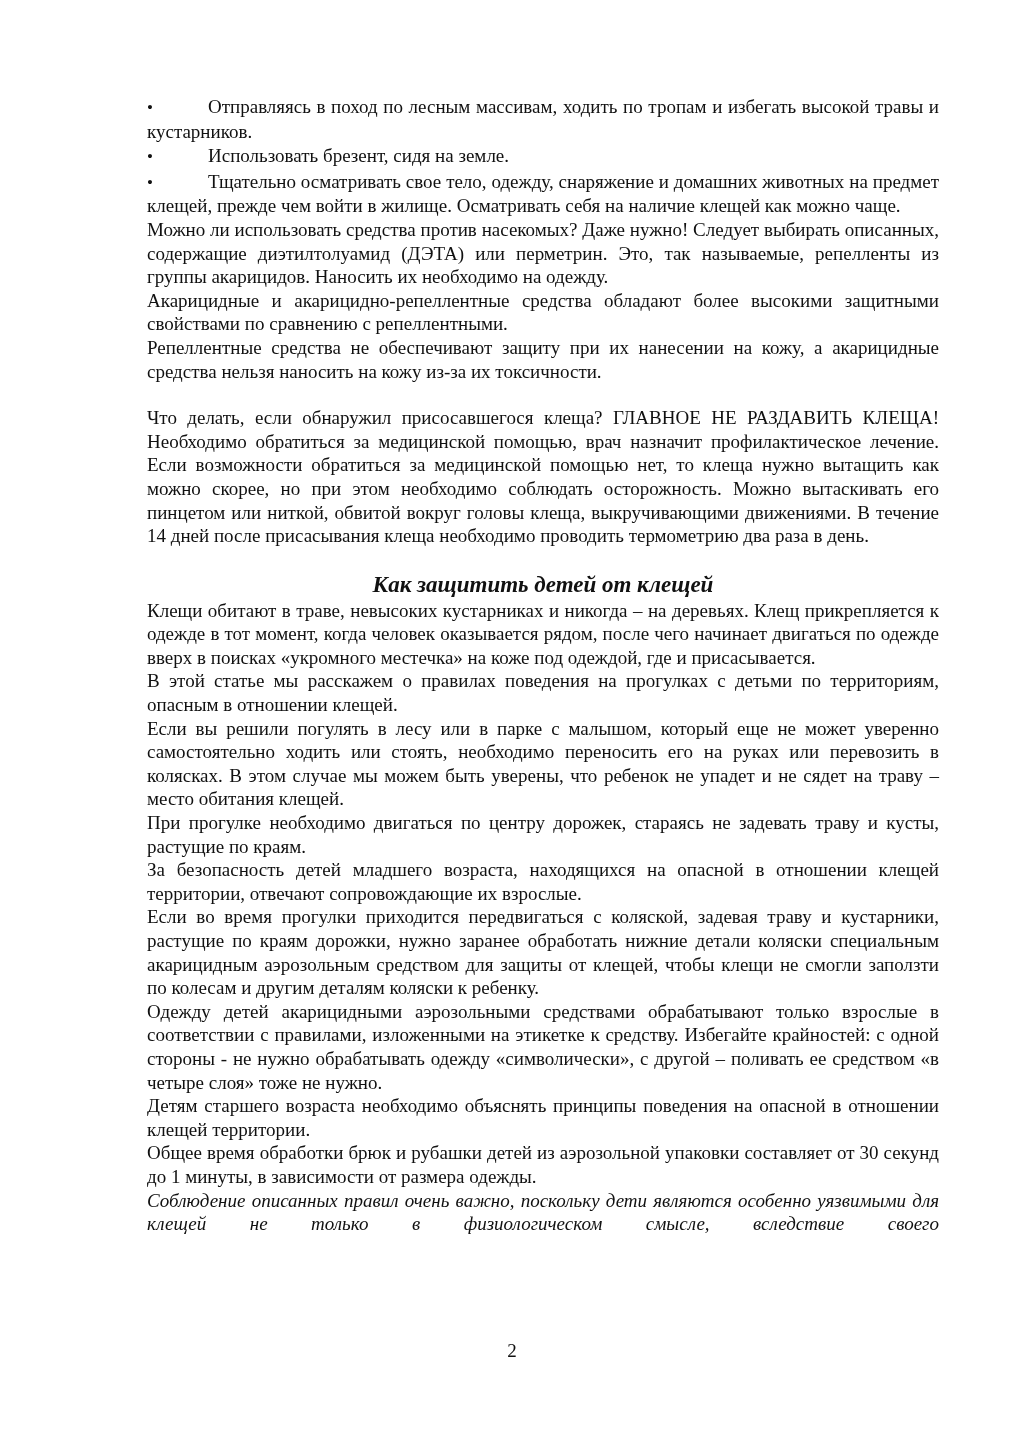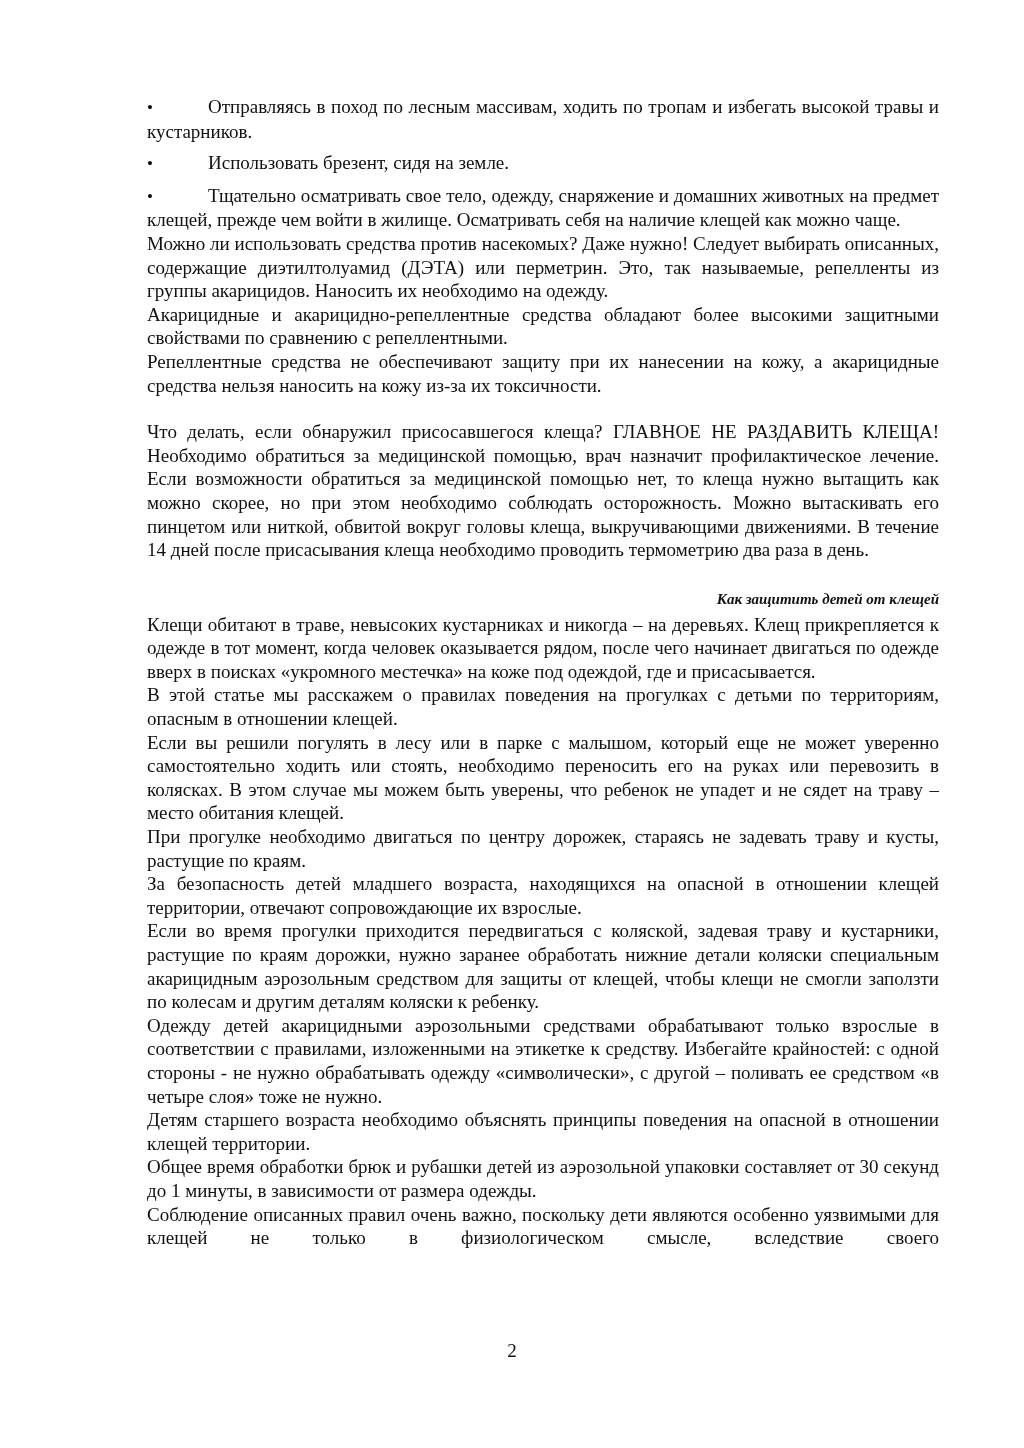--- a/index.html
+++ b/index.html
@@ -30,30 +30,30 @@
     .bullet {
       position: relative;
       padding-left: 0;
       margin: 0;
     }
     .bullet .dot {
       display: inline-block;
       width: 61px;
       font-size: 17px;
     }
-    .bullet + .bullet { margin-top: 8px; }
+    .bullet + .bullet { margin-top: 1px; }
     .bold { font-weight: normal; }
     .gap { height: 23px; }
     .heading {
       font-style: italic;
       font-weight: bold;
-      font-size: 15px;
+      font-size: 23px;
       line-height: 28px;
       margin-top: 23px !important;
-      text-align: right;
+      text-align: center;
     }
     .page-number {
       position: absolute;
       left: 0;
       width: 1024px;
       top: 1340px;
       text-align: center;
       font-size: 19px;
       color: #111111;
     }
@@ -89,17 +89,17 @@
 
   <p>Клещи обитают в траве, невысоких кустарниках и никогда – на деревьях. Клещ прикрепляется к одежде в тот момент, когда человек оказывается рядом, после чего начинает двигаться по одежде вверх в поисках «укромного местечка» на коже под одеждой, где и присасывается.</p>
   <p>В этой статье мы расскажем о правилах поведения на прогулках с детьми по территориям, опасным в отношении клещей.</p>
   <p>Если вы решили погулять в лесу или в парке с малышом, который еще не может уверенно самостоятельно ходить или стоять, необходимо переносить его на руках или перевозить в колясках. В этом случае мы можем быть уверены, что ребенок не упадет и не сядет на траву – место обитания клещей.</p>
   <p>При прогулке необходимо двигаться по центру дорожек, стараясь не задевать траву и кусты, растущие по краям.</p>
   <p>За безопасность детей младшего возраста, находящихся на опасной в отношении клещей территории, отвечают сопровождающие их взрослые.</p>
   <p>Если во время прогулки приходится передвигаться с коляской, задевая траву и кустарники, растущие по краям дорожки, нужно заранее обработать нижние детали коляски специальным акарицидным аэрозольным средством для защиты от клещей, чтобы клещи не смогли заползти по колесам и другим деталям коляски к ребенку.</p>
   <p>Одежду детей акарицидными аэрозольными средствами обрабатывают только взрослые в соответствии с правилами, изложенными на этикетке к средству. Избегайте крайностей: с одной стороны - не нужно обрабатывать одежду «символически», с другой – поливать ее средством «в четыре слоя» тоже не нужно.</p>
   <p>Детям старшего возраста необходимо объяснять принципы поведения на опасной в отношении клещей территории.</p>
   <p>Общее время обработки брюк и рубашки детей из аэрозольной упаковки составляет от 30 секунд до 1 минуты, в зависимости от размера одежды.</p>
-  <p style="text-align-last: justify;">Соблюдение описанных правил очень важно, поскольку дети являются особенно уязвимыми для клещей не только в физиологическом смысле, вследствие своего</p>
+  <p style="text-align-last: justify; font-style: italic;">Соблюдение описанных правил очень важно, поскольку дети являются особенно уязвимыми для клещей не только в физиологическом смысле, вследствие своего</p>
 
 </div>
 
 <div class="page-number">2</div>
 
 </body></html>

